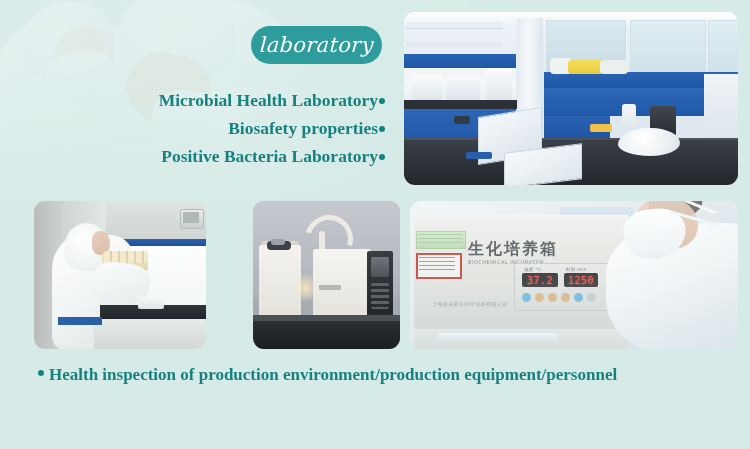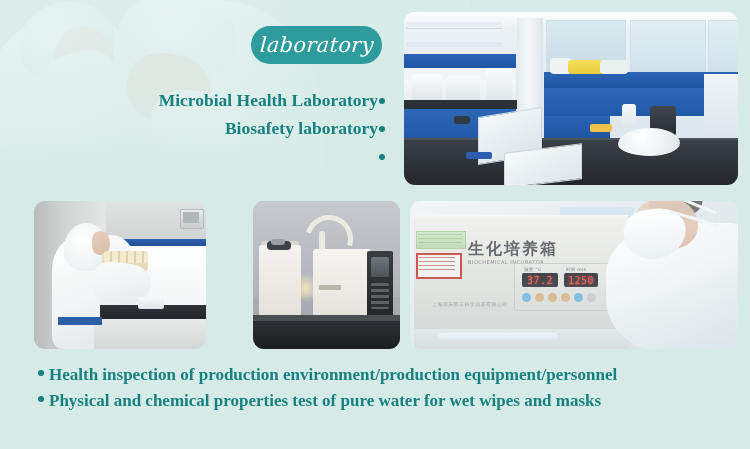--- a/index.html
+++ b/index.html
@@ -707,22 +707,22 @@
     <div class="wm-wash"></div>
     <div class="wm-wash2"></div>
   </div>
 
   <div class="lab-badge">
     <span class="lab-badge-text">laboratory</span>
   </div>
 
   <div class="head-lines">
     <div class="head-line"><span>Microbial Health Laboratory</span><span class="dot"></span></div>
-    <div class="head-line"><span>Biosafety laboratory</span><span class="dot"></span></div>
-    <div class="head-line"><span class="dot"></span></div>
+    <div class="head-line"><span>Biosafety properties</span><span class="dot"></span></div>
+    <div class="head-line"><span>Positive Bacteria Laboratory</span><span class="dot"></span></div>
   </div>
 
   <div class="photo ph-top-right">
     <div class="lr-bg layer"></div>
     <div class="lr-ceiling layer"></div>
     <div class="lr-shelf-top layer"></div>
     <div class="lr-shelf-top2 layer"></div>
     <div class="lr-glass-a layer"></div>
     <div class="lr-glass-b layer"></div>
     <div class="lr-glass-c layer"></div>
@@ -835,19 +835,15 @@
     <div class="in-mask-strap layer"></div>
     <div class="in-mask-strap2 layer"></div>
     <div class="in-haze layer"></div>
   </div>
 
   <div class="bullets">
     <div class="bullet-row">
       <span class="bullet-dot"></span>
       <span class="bullet-text">Health inspection of production environment/production equipment/personnel</span>
     </div>
-    <div class="bullet-row">
-      <span class="bullet-dot"></span>
-      <span class="bullet-text">Physical and chemical properties test of pure water for wet wipes and masks</span>
-    </div>
   </div>
 
 </div>
 
 </body></html>

